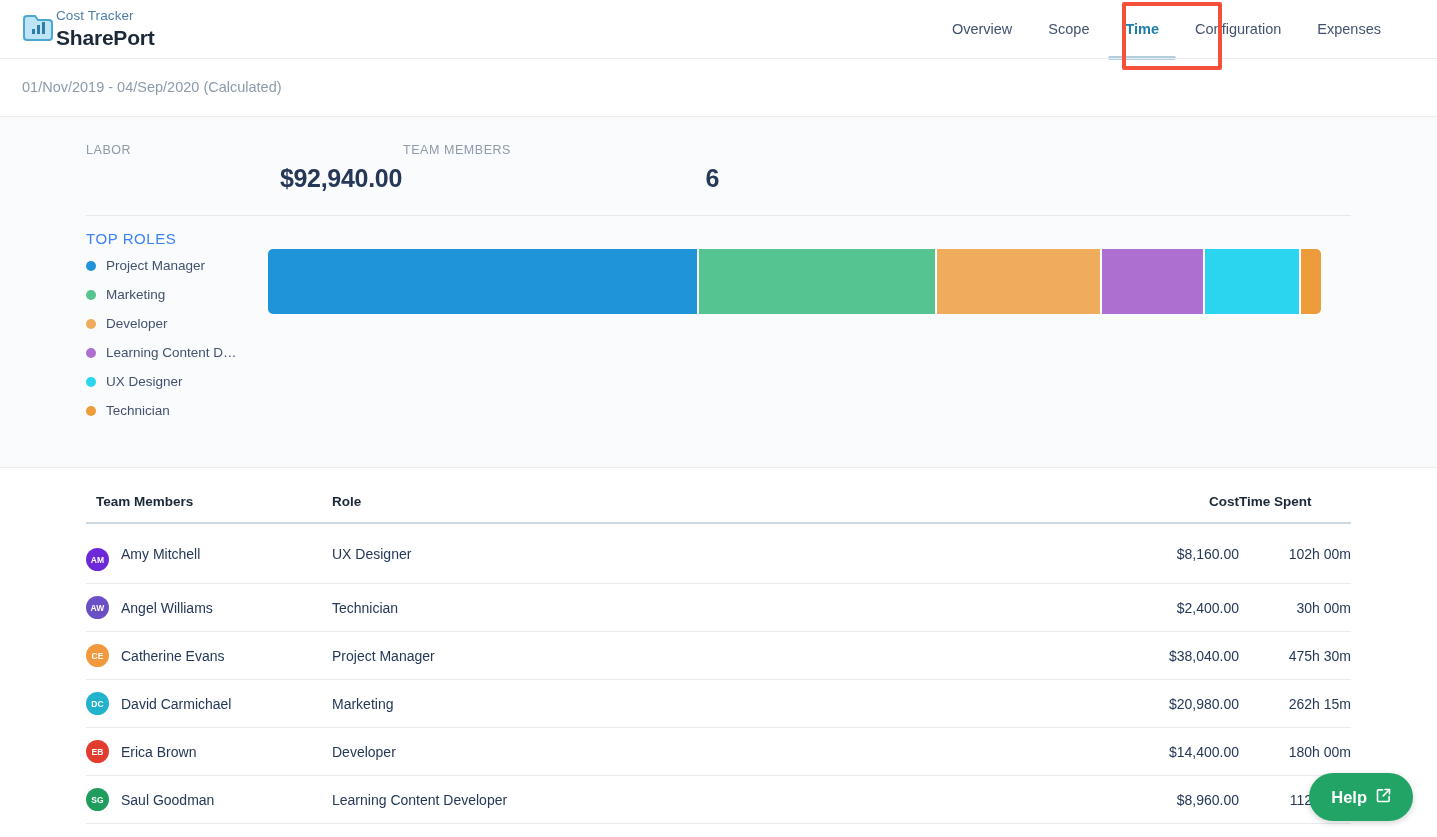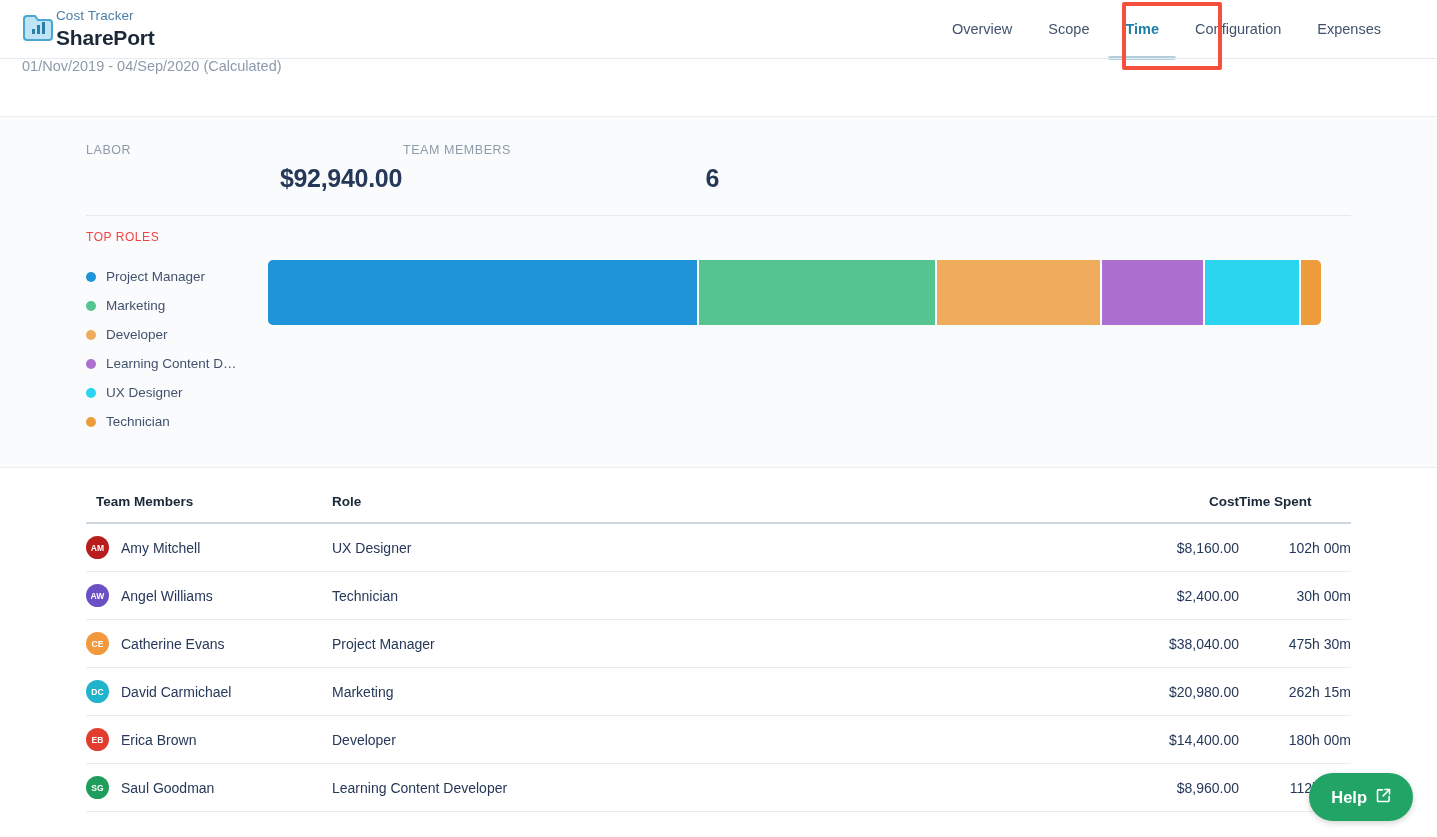--- a/index.html
+++ b/index.html
@@ -87,21 +87,21 @@
     border: 4px solid #f4503c;
     border-radius: 2px;
     pointer-events: none;
     z-index: 40;
   }
 
   
   .date-range-bar {
     height: 58px;
     display: flex;
-    align-items: flex-start;
+    align-items: center;
     padding: 0 22px;
     background: #ffffff;
   }
   .date-range-text {
     font-size: 14.5px;
     color: #8c9bab;
   }
 
   
   .summary-panel {
@@ -132,25 +132,25 @@
     text-align: right;
   }
   .stats-divider {
     margin: 22px 86px 0 86px;
     height: 1px;
     background: #e6e9ec;
   }
 
   .roles-section { padding: 14px 86px 0 86px; }
   .roles-label {
-    font-size: 12px;
+    font-size: 15px;
     letter-spacing: .55px;
-    color: #ef4444;
+    color: #3b82f6;
     text-transform: uppercase;
-    margin-bottom: 16px;
+    margin-bottom: 2px;
   }
   .roles-body { display: flex; align-items: flex-start; }
   .legend { width: 168px; padding-top: 2px; }
   .legend-item {
     display: flex;
     align-items: center;
     gap: 10px;
     height: 29px;
   }
   .legend-dot {
@@ -345,21 +345,21 @@
         <th class="col-member">Team Members</th>
         <th class="col-role">Role</th>
         <th class="col-cost">Cost</th>
         <th class="col-time">Time Spent</th>
       </tr>
     </thead>
     <tbody id="table-body">
         <tr>
           <td class="cell-member">
             <div class="member-cell">
-              <span class="avatar" style="background: #b91c1c;">AM</span>
+              <span class="avatar" style="background: #6d28d9; margin-top: 12px;">AM</span>
               <span>Amy Mitchell</span>
             </div>
           </td>
           <td>UX Designer</td>
           <td class="cell-cost">$8,160.00</td>
           <td class="cell-time">102h 00m</td>
         </tr>
         <tr>
           <td class="cell-member">
             <div class="member-cell">

